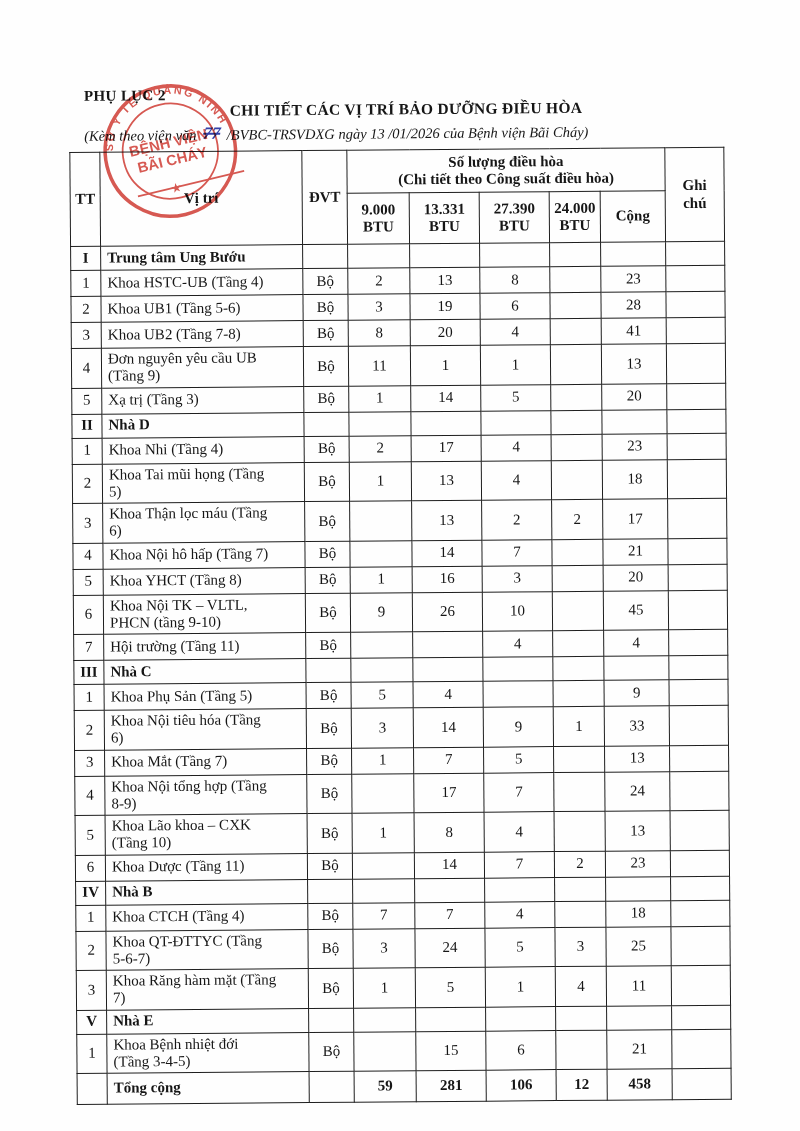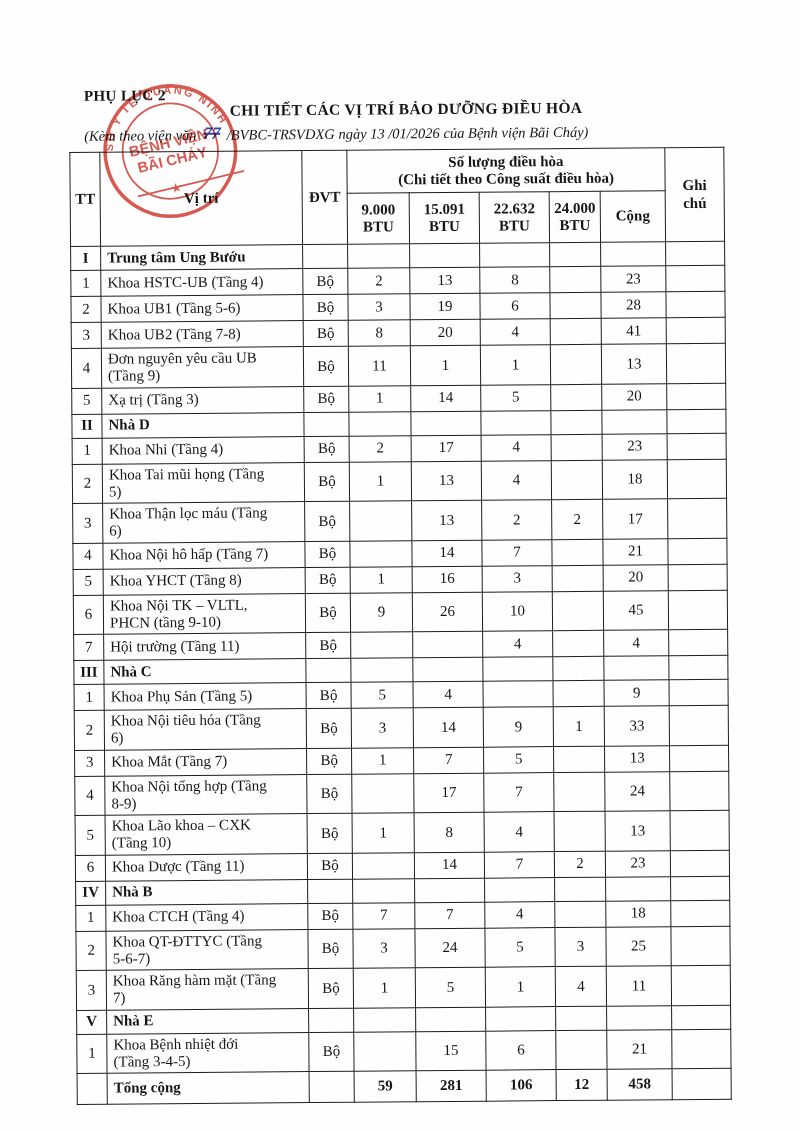--- a/index.html
+++ b/index.html
@@ -75,22 +75,22 @@
         <th rowspan="2">Vị trí</th>
         <th rowspan="2">ĐVT</th>
         <th colspan="5" class="qty-head th-top">
           <div>Số lượng điều hòa</div>
           <div>(Chi tiết theo Công suất điều hòa)</div>
         </th>
         <th rowspan="2" class="wrap-words">Ghi chú</th>
       </tr>
       <tr class="row-qtyhead">
         <th class="wrap-words">9.000 BTU</th>
-        <th class="wrap-words">15.091 BTU</th>
-        <th class="wrap-words">22.632 BTU</th>
+        <th class="wrap-words">13.331 BTU</th>
+        <th class="wrap-words">27.390 BTU</th>
         <th class="wrap-words">24.000 BTU</th>
         <th>Cộng</th>
       </tr>
     </thead>
     <tbody>
         <tr class="section-row">
           <td class="c-tt">I</td>
           <td class="c-name">Trung tâm Ung Bướu</td>
           <td class="c-dvt"></td>
           <td class="c-num"></td>

